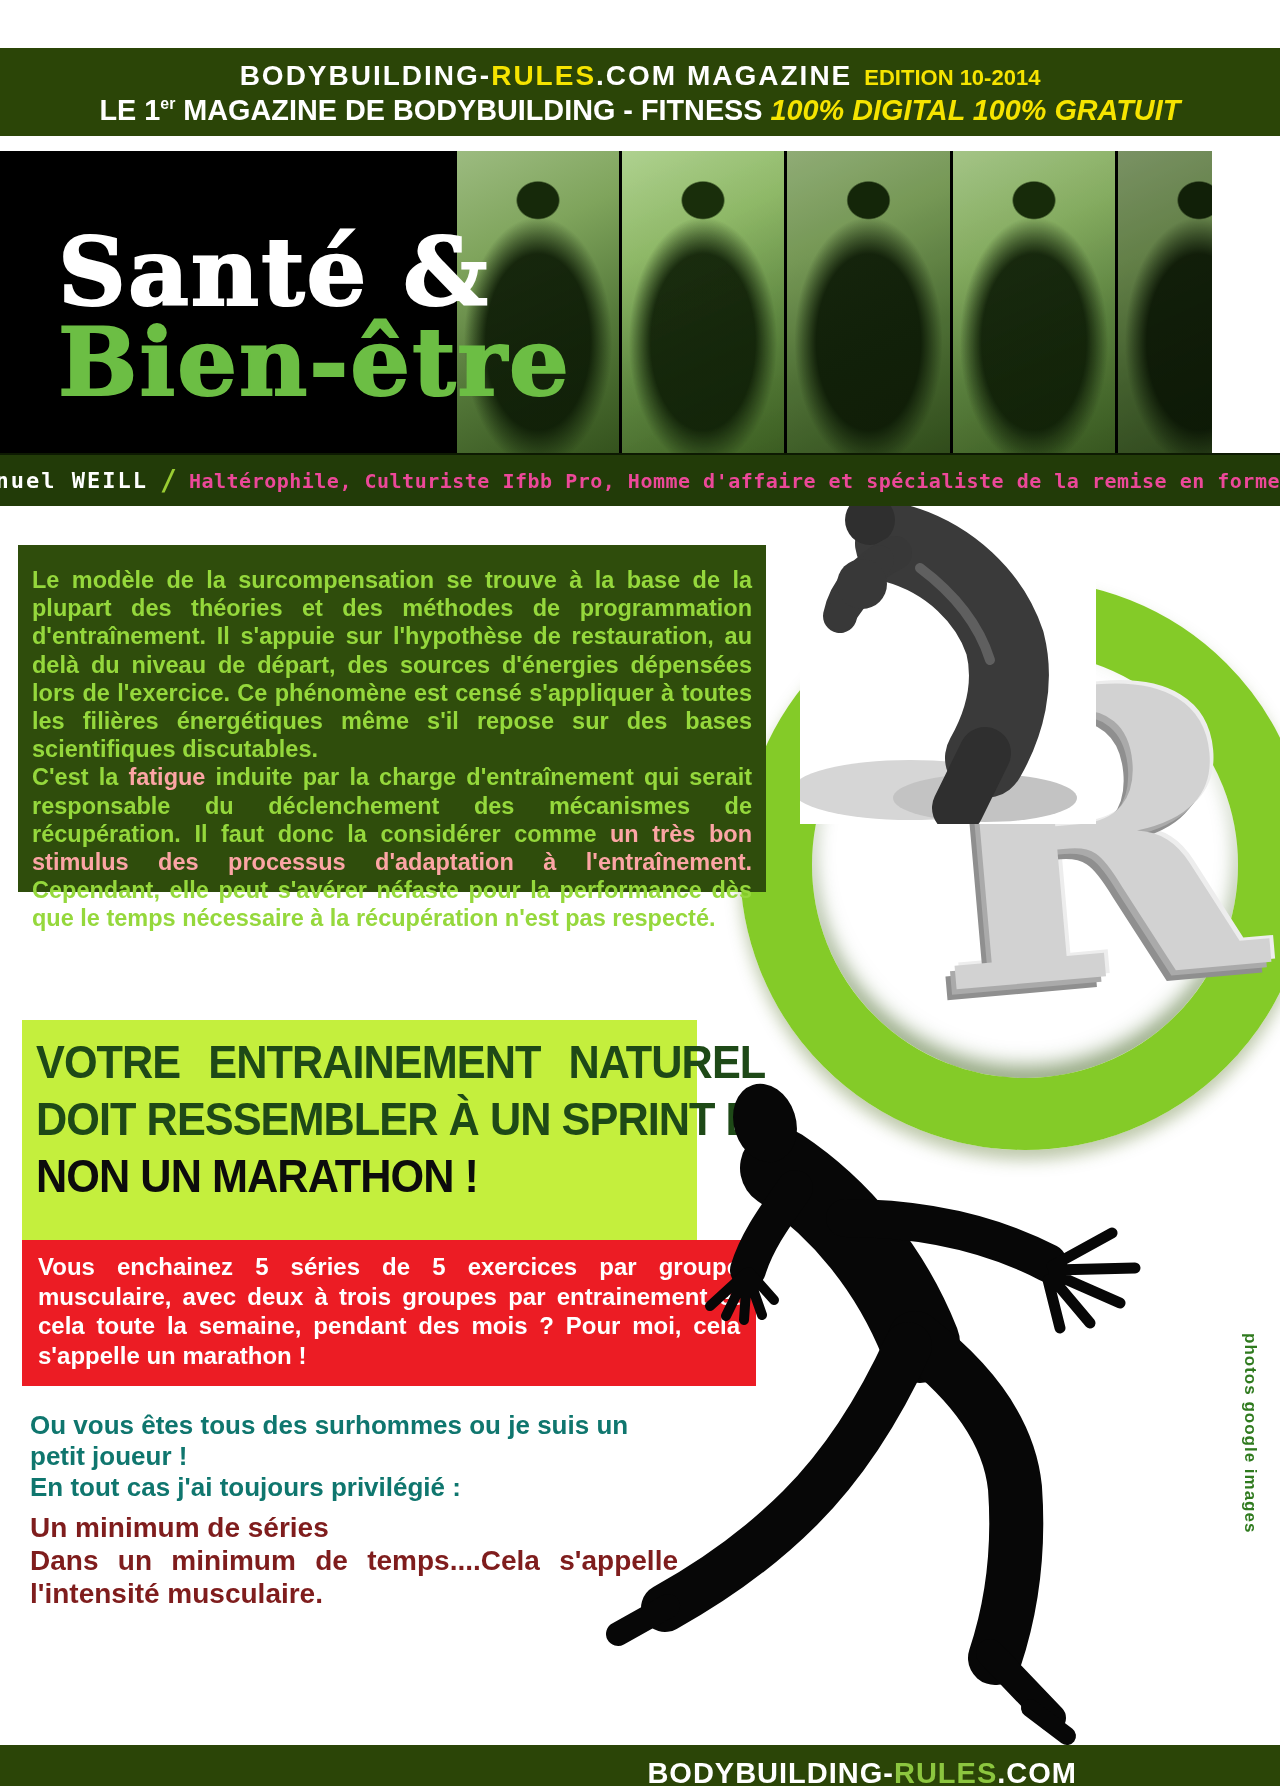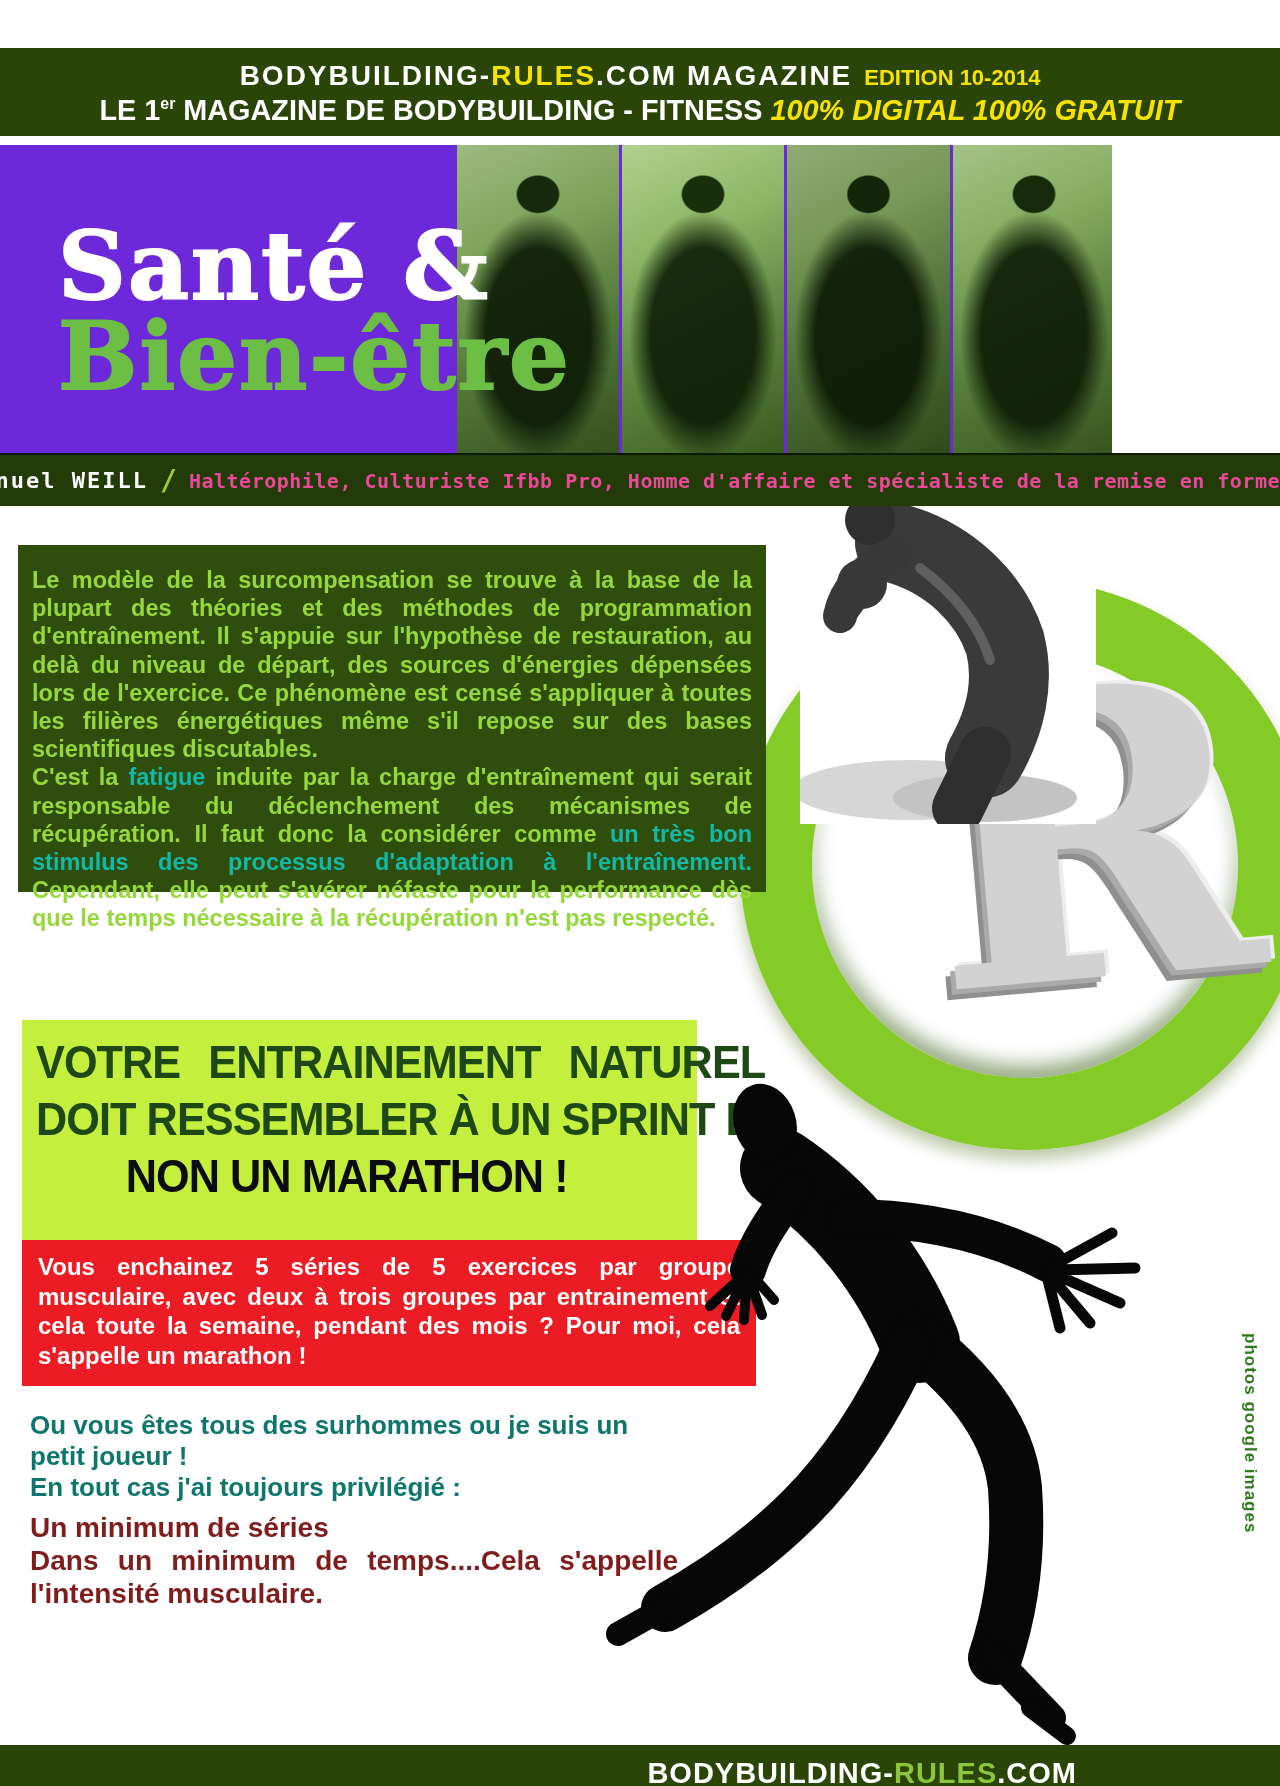--- a/index.html
+++ b/index.html
@@ -10,21 +10,21 @@
   
   .header { position:absolute; left:0; top:0; width:1280px; height:88px; background:#2B4507; text-align:center; z-index:10; }
   .header-line1 { padding-top:12px; font-size:28px; font-weight:bold; letter-spacing:2px; color:#ffffff; white-space:nowrap; }
   .header-line1 .yellow { color:#F6E400; }
   .header-line1 .edition { font-size:22px; letter-spacing:0; margin-left:12px; font-weight:bold; color:#F6E400; }
   .header-line2 { margin-top:1px; font-size:30px; font-weight:bold; color:#ffffff; white-space:nowrap; display:inline-block; transform:scaleX(0.96); transform-origin:center; }
   .header-line2 .hl { color:#F6E400; font-style:italic; }
   sup { font-size:0.55em; vertical-align:super; }
 
   
-  .masthead { position:absolute; left:0; top:97px; width:1112px; height:308px; background:#6d28d9; overflow:hidden; }
+  .masthead { position:absolute; left:0; top:103px; width:1212px; height:308px; background:#000000; overflow:hidden; }
   .photo-strip { position:absolute; left:457px; top:0; width:823px; height:100%; display:flex; gap:3px; z-index:1; }
   .photo-panel { flex:1; background:
       radial-gradient(34px 30px at 50% 16%, #16290a 0 60%, transparent 65%),
       radial-gradient(95px 160px at 50% 62%, rgba(12,26,5,0.9) 0 55%, rgba(12,26,5,0.4) 68%, transparent 78%),
       linear-gradient(155deg,#9cbb80 0%,#7fa45c 30%,#55793a 62%,#33511c 100%); }
   .photo-panel:nth-child(2){ filter:brightness(1.12); }
   .photo-panel:nth-child(3){ filter:brightness(0.92); }
   .photo-panel:nth-child(4){ filter:brightness(1.05); }
   .photo-panel:nth-child(5){ filter:brightness(0.78); }
   .title { position:absolute; left:58px; top:76px; z-index:2; font-family:"DejaVu Serif", serif; font-weight:bold; font-size:94px; line-height:90px; letter-spacing:2px; }
@@ -33,31 +33,31 @@
 
   
   .byline { position:absolute; left:0; top:405px; width:1280px; height:53px; background:#223B08; border-top:2px solid #0d1a02; display:flex; align-items:center; padding-left:64px; font-family:"DejaVu Sans Mono", monospace; z-index:10;justify-content:flex-end; }
   .byline .name { color:#ffffff; font-size:22px; font-weight:bold; letter-spacing:2px; white-space:nowrap; }
   .byline .sep { color:#9ACD32; font-size:28px; margin:0 12px; font-weight:bold; }
   .byline .desc { color:#ec4899; font-size:20px; font-weight:bold; letter-spacing:0.5px; white-space:nowrap; }
 
   
   .intro-box { position:absolute; left:18px; top:497px; width:748px; height:347px; background:#2F4D0C; padding:21px 14px; color:#95D83C; font-size:23.5px; font-weight:bold; line-height:28.2px; text-align:justify; z-index:3; }
   .intro-box p { margin:0; }
-  .intro-box .hl { color:#14b8a6; }
+  .intro-box .hl { color:#fca5a5; }
 
   
   .ring { position:absolute; left:740px; top:532px; width:570px; height:570px; border-radius:50%; border:72px solid #84CB28; box-shadow: inset 0 8px 14px rgba(255,255,255,0.55), inset 0 -12px 20px rgba(40,80,0,0.5), 0 10px 16px rgba(70,100,15,0.35); z-index:1; }
   .letter-r { position:absolute; left:925px; top:588px; z-index:2; font-family:"DejaVu Serif", serif; font-weight:bold; font-size:400px; line-height:400px; color:#d2d2d2; transform:rotate(-5deg); text-shadow:-5px 5px 0 #aaaaaa, -10px 10px 0 #8f8f8f, 4px -3px 0 #ededed; }
 
   
   .photo-athlete { position:absolute; left:800px; top:420px; width:296px; height:356px; background:#ffffff; z-index:3; }
 
   
-  .headline-box { position:absolute; left:22px; top:972px; width:675px; height:258px; background:#C4EF3D; padding:14px 0 0 14px; z-index:2;text-align:center; }
+  .headline-box { position:absolute; left:22px; top:972px; width:675px; height:258px; background:#C4EF3D; padding:14px 0 0 14px; z-index:2; }
   .headline-box div { font-weight:bold; font-size:46px; line-height:57px; letter-spacing:-1px; white-space:nowrap; transform:scaleX(0.94); transform-origin:left; }
   .hl-l1 { color:#1E4917; word-spacing:18px; }
   .hl-l2 { color:#1E4917; }
   .hl-l3 { color:#0c0c0c; }
 
   
   .callout-box { position:absolute; left:22px; top:1192px; width:734px; height:146px; background:#EC1C24; padding:12px 16px; z-index:4; color:#ffffff; font-weight:bold; font-size:24px; line-height:29.5px; text-align:justify; }
 
   
   .body-text { position:absolute; left:30px; top:1362px; width:648px; z-index:2; }

